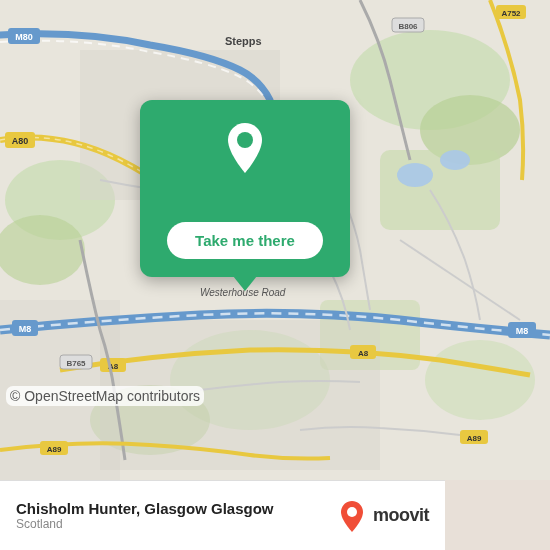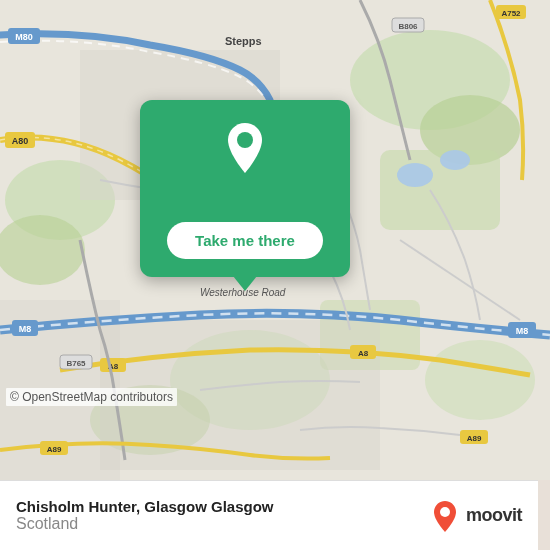--- a/index.html
+++ b/index.html
@@ -74,21 +74,21 @@
       border-radius: 22px;
       padding: 10px 28px;
       font-size: 15px;
       font-weight: 600;
       cursor: pointer;
       white-space: nowrap;
     }
 
     
     .bottom-bar {
-      width: 538px;
+      width: 445px;
       height: 70px;
       background: white;
       display: flex;
       align-items: center;
       justify-content: space-between;
       padding: 0 16px 0 16px;
       border-top: 1px solid #ddd;
       position: absolute;
       bottom: 0;
     }
@@ -98,46 +98,46 @@
       flex-direction: column;
     }
 
     .location-name {
       font-size: 15px;
       font-weight: 600;
       color: #222;
     }
 
     .location-sub {
-      font-size: 16px;
+      font-size: 12px;
       color: #888;
     }
 
     .moovit-logo {
       display: flex;
       align-items: center;
       gap: 8px;
     }
 
     .moovit-text {
       font-size: 18px;
       font-weight: 700;
       color: #333;
       letter-spacing: -0.5px;
     }
 
     .attribution {
       position: absolute;
       bottom: 74px;
       left: 6px;
-      font-size: 12px;
+      font-size: 14px;
       color: #555;
       background: rgba(255,255,255,0.8);
       padding: 2px 4px;
-      border-radius: 1px;
+      border-radius: 7px;
     }
   </style>
 </head>
 <body>
 
 <div id="map-container">
 
   <svg class="map-svg" viewBox="0 0 550 480" xmlns="http://www.w3.org/2000/svg">
 
     <rect x="0" y="0" width="550" height="480" fill="#e8e5dc"></rect>

